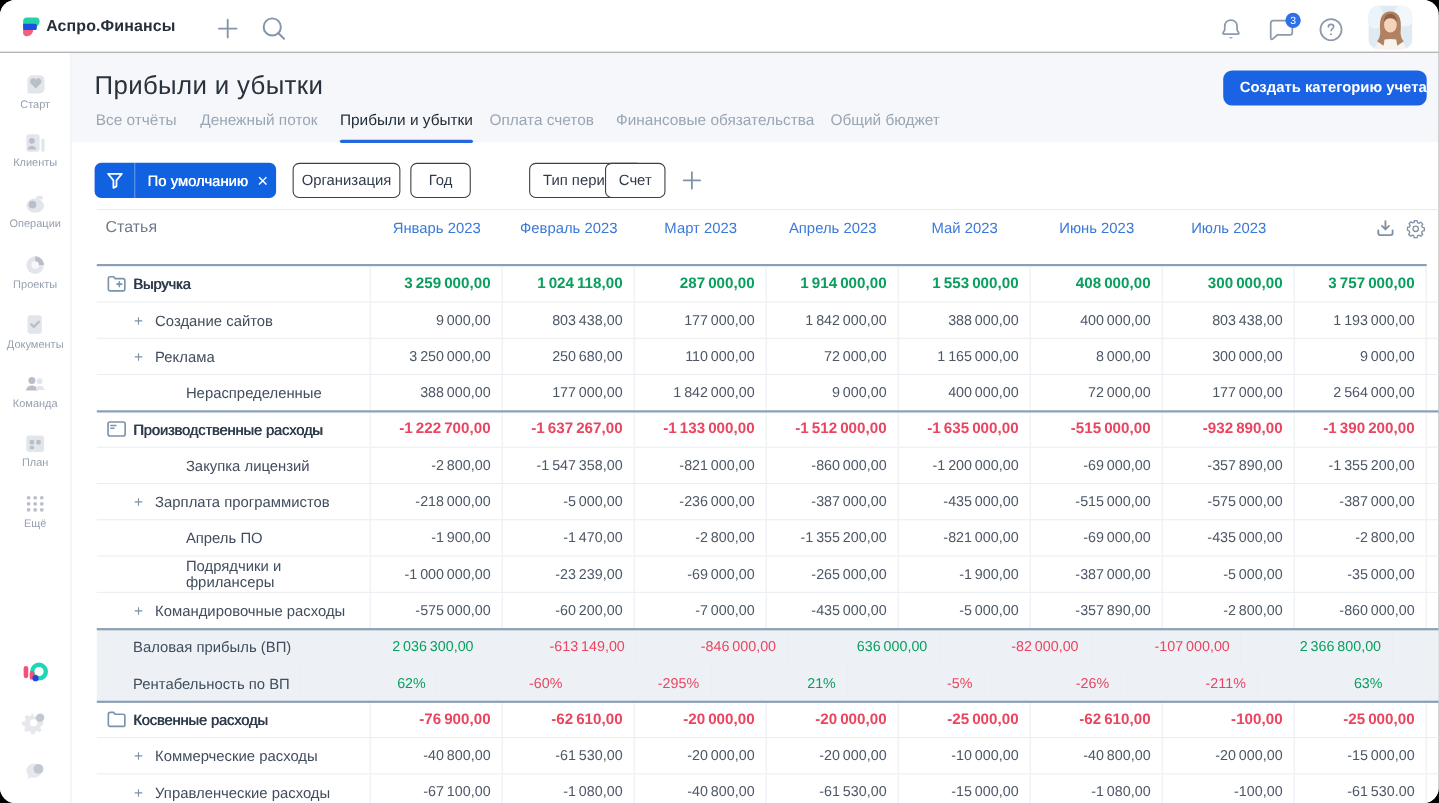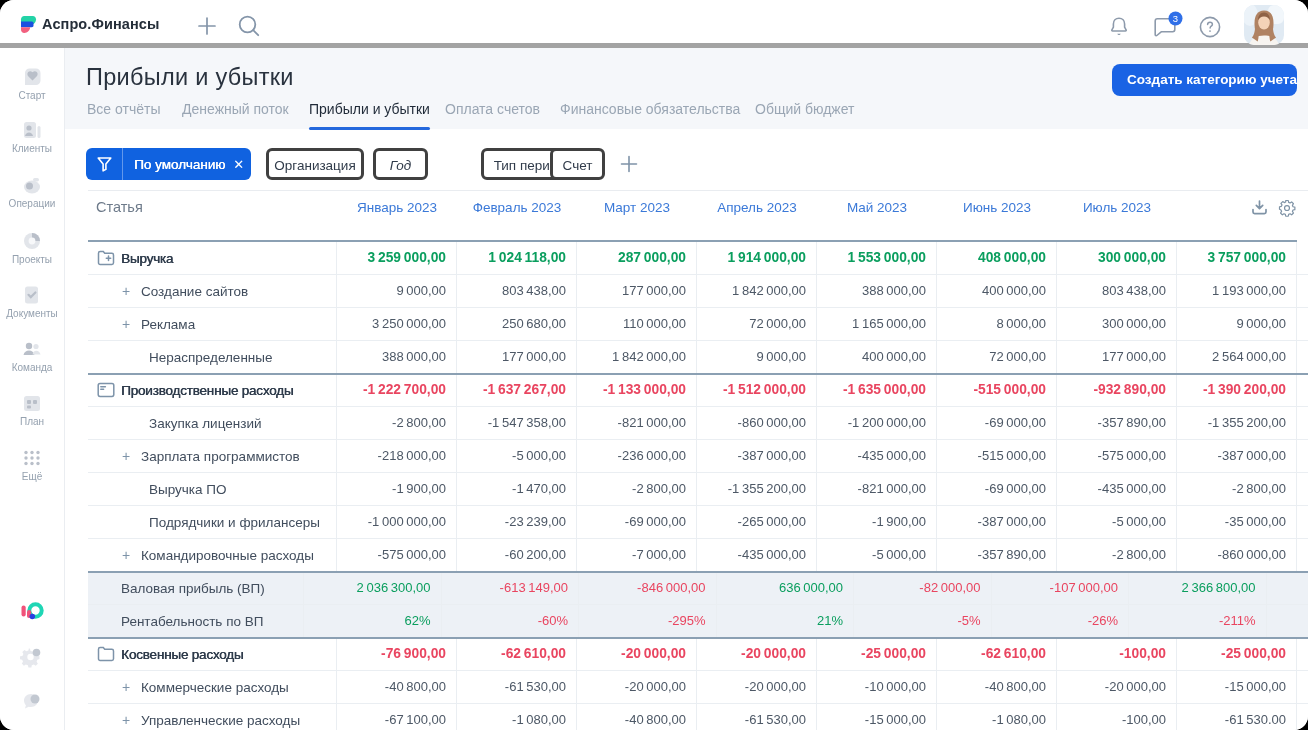--- a/index.html
+++ b/index.html
@@ -1,55 +1,55 @@
 <!DOCTYPE html>
 <html lang="ru"><head><meta charset="utf-8">
 <title>Аспро.Финансы</title>
 <style>
 * { margin:0; padding:0; box-sizing:border-box; }
 html,body { background:#000; }
 body { width:1308px; height:730px; overflow:hidden; font-family:"Liberation Sans", sans-serif; }
 .app { position:relative; width:1308px; height:730px; background:#fff; border-radius:14px; overflow:hidden; }
-.topbar { position:absolute; left:0; top:0; width:1308px; height:48px; background:#fff; border-bottom:5px solid #a3a3a3; z-index:5;padding-left:33px; }
+.topbar { position:absolute; left:0; top:0; width:1308px; height:48px; background:#fff; border-bottom:1px solid #a3a3a3; z-index:5;padding-left:33px; }
 .logo { position:absolute; left:19px; top:14px; }
 .brand { position:absolute; left:42px; top:16px; font-size:14.5px; font-weight:700; color:#252e39; letter-spacing:.1px; }
 .tb-ic { position:absolute; top:0; }
 .sidebar { position:absolute; left:0; top:48px; width:65px; height:682px; background:#fff; border-right:1px solid #eaedf1; z-index:4; }
 .sb-item { position:absolute; left:0; width:64px; text-align:center; z-index:6; }
 .sb-item svg { display:block; margin:0 auto; }
 .sb-item .lb { display:block; margin-top:3px; font-size:10px; color:#95a1af; }
 .pagehead { position:absolute; left:65px; top:48px; width:1243px; height:81px; background:#f5f7fa; z-index:2; }
 .h1 { position:absolute; left:21px; top:16px; font-size:23.5px; font-weight:400; letter-spacing:.3px; color:#29323e; }
 .tabs { position:absolute; left:0; top:53px; height:27px; }
 .tab { position:absolute; top:0; font-size:14px; color:#9aa6b4; white-space:nowrap; }
 .tab.act { color:#1f2a38; }
 .tab.act:after { content:""; position:absolute; left:0; right:0; top:26px; height:3px; background:#2468dd; border-radius:2px; }
 .btn-create { position:absolute; right:11px; top:16px; width:185px; height:32px; background:#1a63e4; color:#fff; font-size:13.5px; font-weight:700; border-radius:8px; text-align:right; line-height:32px; }
 .content { position:absolute; left:65px; top:129px; width:1243px; height:601px; background:#fff; }
 .fpill { position:absolute; left:21px; top:19px; height:32px; background:#1062e0; border-radius:6px; color:#fff; display:flex; align-items:center; }
 .fpill .funnel { padding:0 9px 0 10px; display:flex; }
 .fpill .dv { width:1px; height:32px; background:rgba(255,255,255,.35); }
 .fpill .tx { padding:0 8px 0 11px; font-size:13.5px; font-weight:400; text-shadow:.4px 0 currentColor; }
 .fpill .x { padding:0 7px 0 0; font-size:13px; font-weight:400; }
-.fbtn { position:absolute; top:19px; height:32px; background:#fff; border:3px solid #404040; border-radius:6px; font-size:13.5px; color:#303b4a; text-align:center; line-height:30px; }
+.fbtn { position:absolute; top:19px; height:32px; background:#fff; border:1px solid #404040; border-radius:6px; font-size:13.5px; color:#303b4a; text-align:center; line-height:30px; }
 .fplus { position:absolute; top:19px; }
 .tbl { position:absolute; left:23px; top:63px; width:1220px; }
 .thead { position:relative; height:50px; }
 .thead .hline { position:absolute; left:0; bottom:0; width:1209px; height:2px; background:#8ba0b3; }
 .thead .hc { position:absolute; top:0; height:31px; line-height:31px; font-size:13.5px; color:#3b79d8; text-align:center; }
 .thead .hc0 { left:8px; color:#6d7a8a; text-align:left; font-size:14.5px; }
 .row { display:flex; height:33px; border-bottom:1px solid #eaeef2; position:relative; }
 .row.shaded { background:#edf1f6;gap:32px; }
 .c0 { width:249px; border-right:1px solid #eaeef2; display:flex; align-items:center; font-size:13.5px; }
 .c0.sec { font-weight:400; font-size:13.5px; letter-spacing:-.2px; color:#2e3b4b; text-shadow:.5px 0 currentColor; }
 .c0.sec svg { margin:0 6px 0 9px; }
 .c0.sub { color:#414d5d; }
 .c0.sub i { font-style:normal; color:#7d93a9; width:16px; text-align:center; margin-left:30px; font-size:14px; }
 .c0.sub span { margin-left:7px; }
-.c0.sub.noplus span { margin-left:61px; }
+.c0.sub.noplus span { margin-left:81px; }
 .c0.shd { color:#414d5d; }
 .c0.shd span { margin-left:33px; }
 .c { width:120px; border-right:1px solid #eaeef2; }
 .c.n { font-size:13px; color:#4d5866; text-align:right; padding-right:10px; line-height:32px; }
 .c.n.b { font-weight:700; font-size:13.8px; }
 .c.n.g { color:#0a9e5e; }
 .c.n.r { color:#e94560; }
 .c9 { width:11px; }
 .darkline { position:absolute; left:0; width:1220px; height:2px; background:#8ba0b3; z-index:3; }
 .bottomstrip { height:10px; background:#edf1f6; }
@@ -217,21 +217,21 @@
       <span class="funnel">
           <svg width="17" height="16" viewBox="0 0 17 16">
             <path d="M2.2 2h12.6l-4.9 6v5.4l-2.8 1.4V8L2.2 2z" fill="none" stroke="#fff" stroke-width="1.6" stroke-linejoin="round"></path>
           </svg>
         </span>
       <span class="dv"></span>
       <span class="tx">По умолчанию</span>
       <span class="x">✕</span>
     </div>
     <div class="fbtn" style="left:201px; width:98px;">Организация</div>
-    <div class="fbtn" style="left:308px; width:55px;font-style:italic;">Год</div>
+    <div class="fbtn" style="left:308px; width:55px;">Год</div>
     <div class="fbtn" style="left:372px; width:104px;margin-left:44px;">Тип периода</div>
     <div class="fbtn" style="left:485px; width:55px;">Счет</div>
     <svg class="fplus" style="left:555px;top:26px" width="18" height="18" viewBox="0 0 18 18">
         <path d="M9 1.5v15M1.5 9h15" stroke="#7f93a8" stroke-width="1.6" stroke-linecap="round"></path>
       </svg>
     <div class="tbl">
       <div style="position:absolute;left:0;top:-2px;width:1220px;height:1px;background:#e9ecf0"></div>
       <div class="thead">
         <div class="hc hc0" style="left:8px">Статья</div>
         <div class="hc" style="left:249px;width:120px">Январь 2023</div>
@@ -356,21 +356,21 @@
             <div class="c n ">-236 000,00</div>
             <div class="c n ">-387 000,00</div>
             <div class="c n ">-435 000,00</div>
             <div class="c n ">-515 000,00</div>
             <div class="c n ">-575 000,00</div>
             <div class="c n ">-387 000,00</div>
             <div class="c9"></div>
           </div>
 <div class="row">
             <div class="c0 sub noplus">
-              <span>Выручка ПО</span>
+              <span>Апрель ПО</span>
             </div>
             <div class="c n ">-1 900,00</div>
             <div class="c n ">-1 470,00</div>
             <div class="c n ">-2 800,00</div>
             <div class="c n ">-1 355 200,00</div>
             <div class="c n ">-821 000,00</div>
             <div class="c n ">-69 000,00</div>
             <div class="c n ">-435 000,00</div>
             <div class="c n ">-2 800,00</div>
             <div class="c9"></div>
@@ -421,20 +421,21 @@
             <div class="c0 shd">
               <span>Рентабельность по ВП</span>
             </div>
             <div class="c n g">62%</div>
             <div class="c n r">-60%</div>
             <div class="c n r">-295%</div>
             <div class="c n g">21%</div>
             <div class="c n r">-5%</div>
             <div class="c n r">-26%</div>
             <div class="c n r">-211%</div>
+            <div class="c n g">63%</div>
             <div class="c9"></div>
           </div>
 <div class="row">
             <div class="c0 sec">
               <svg width="18" height="16" viewBox="0 0 18 16">
                 <path d="M1.5 3.2c0-.9.7-1.6 1.6-1.6h3.2l1.4 1.7h7.2c.9 0 1.6.7 1.6 1.6v7.9c0 .9-.7 1.6-1.6 1.6H3.1c-.9 0-1.6-.7-1.6-1.6V3.2z" fill="none" stroke="#7d93a9" stroke-width="1.5"></path>
               </svg>
               <span>Косвенные расходы</span>
             </div>
             <div class="c n r b">-76 900,00</div>

